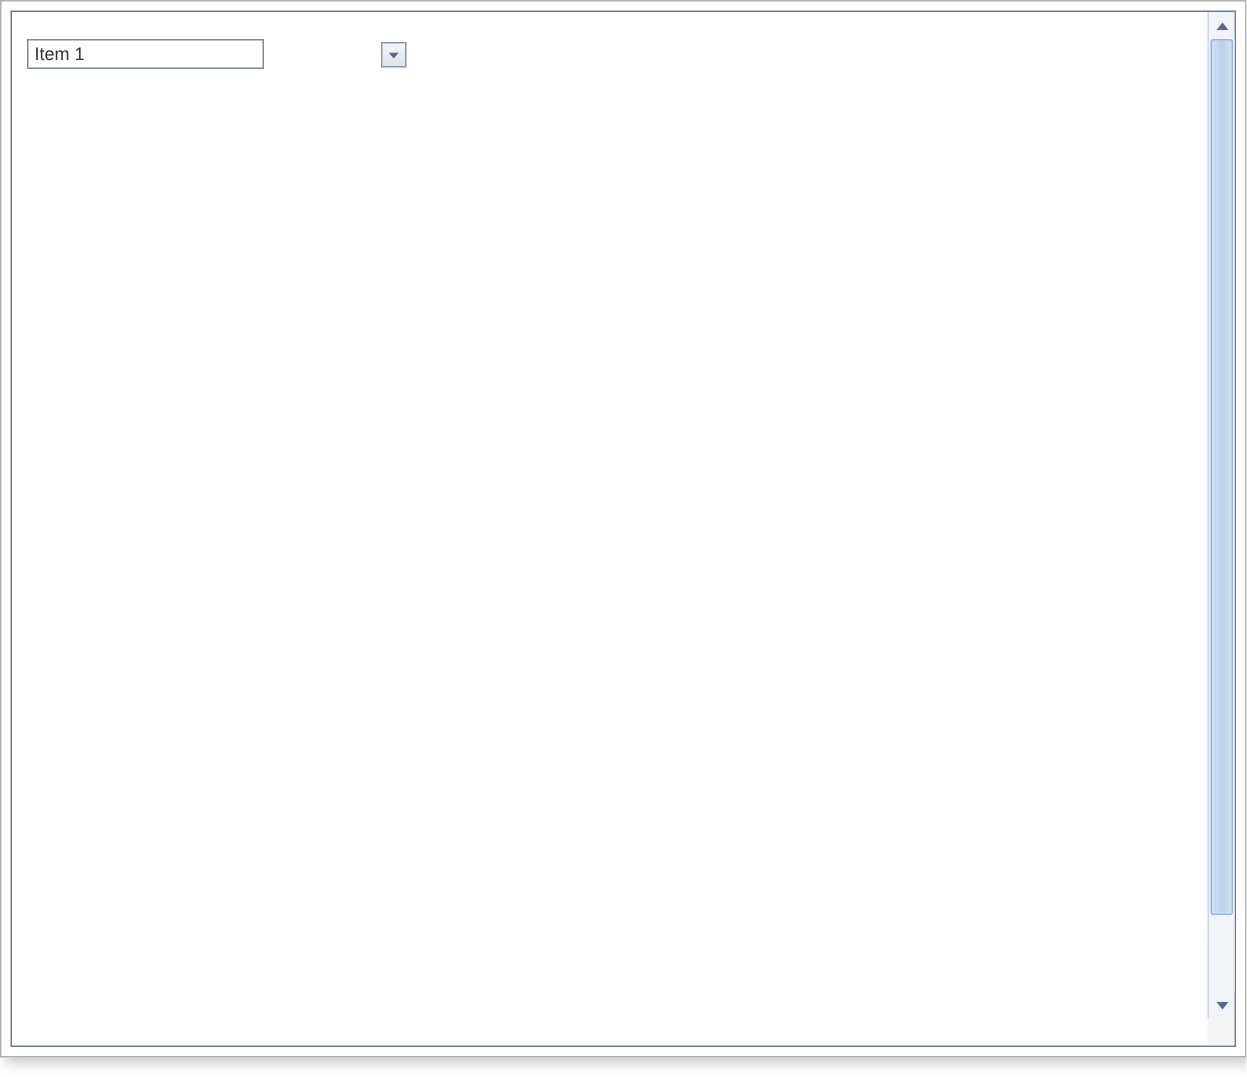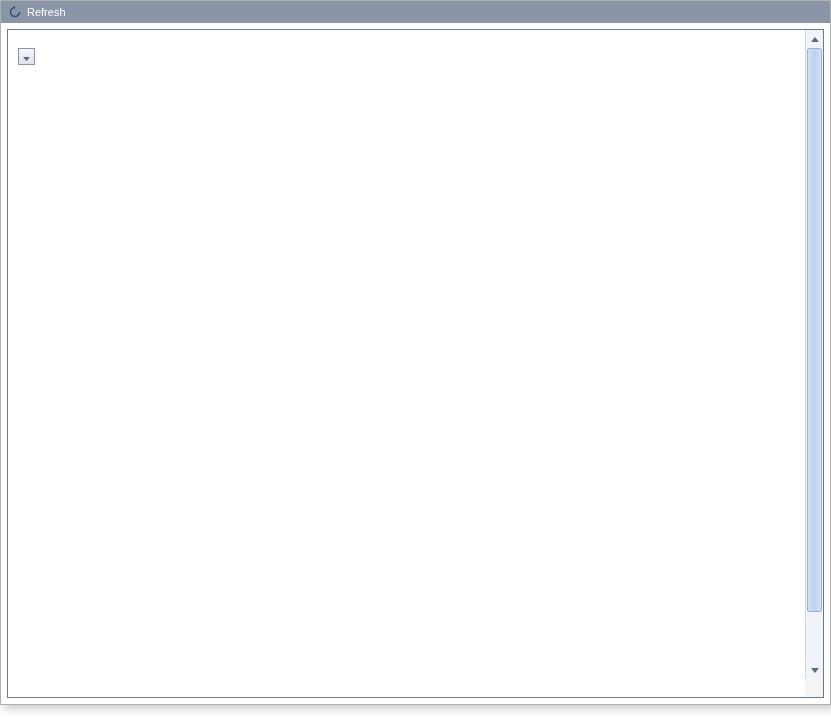--- a/index.html
+++ b/index.html
@@ -164,34 +164,26 @@
       bottom: 0;
       width: 18px;
       height: 18px;
       background: #f4f4f4;
     }
   </style>
 </head>
 <body>
 
 <div class="window">
-  <div class="header-bar">
-    <span class="refresh-icon">
-      <svg viewBox="0 0 12 12">
-        <path d="M6 1.5 A4.5 4.5 0 1 0 10.5 6" fill="none" stroke="#3a4a7a" stroke-width="1.6"></path>
-        <path d="M6 0 L6 3 L3.5 1.5 Z" fill="#3a4a7a"></path>
-      </svg>
-    </span>
-    <span>Refresh</span>
-  </div>
 
 
   <div class="content-area">
     <div class="inner-content">
       <div class="dropdown-container">
+        <input class="dropdown-input" type="text" value="Item 1" style="">
         <div class="dropdown-button">
           <span>
             <svg viewBox="0 0 7 4">
                 <path d="M0 0 L3.5 4 L7 0 Z" fill="#5a6a85"></path>
               </svg>
           </span>
         </div>
       </div>
     </div>
 

